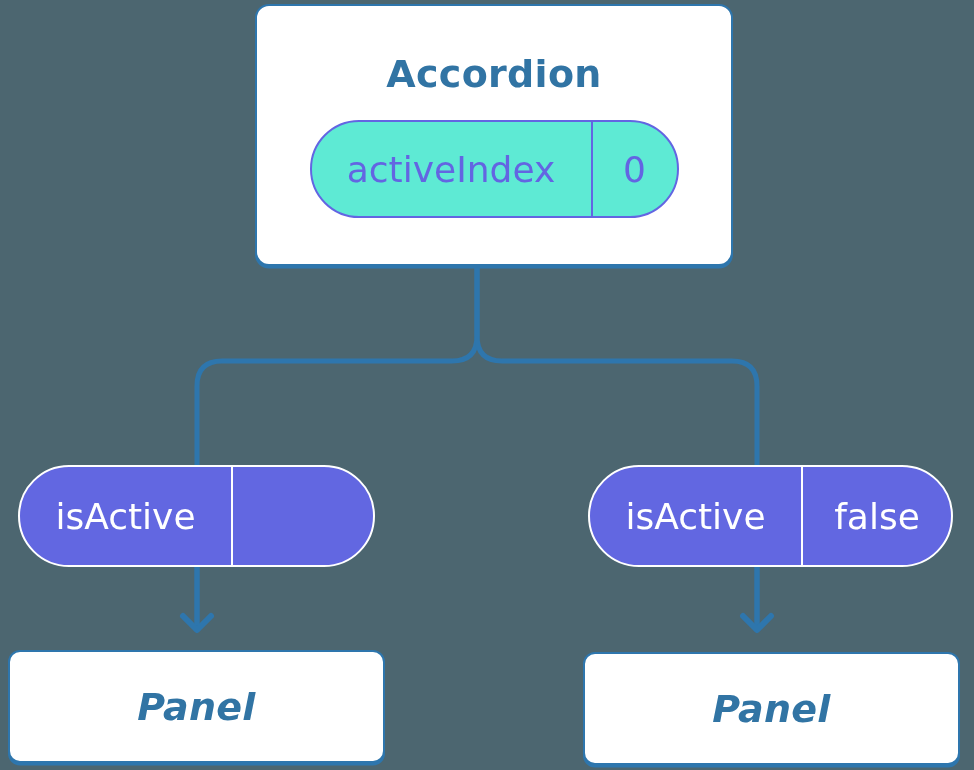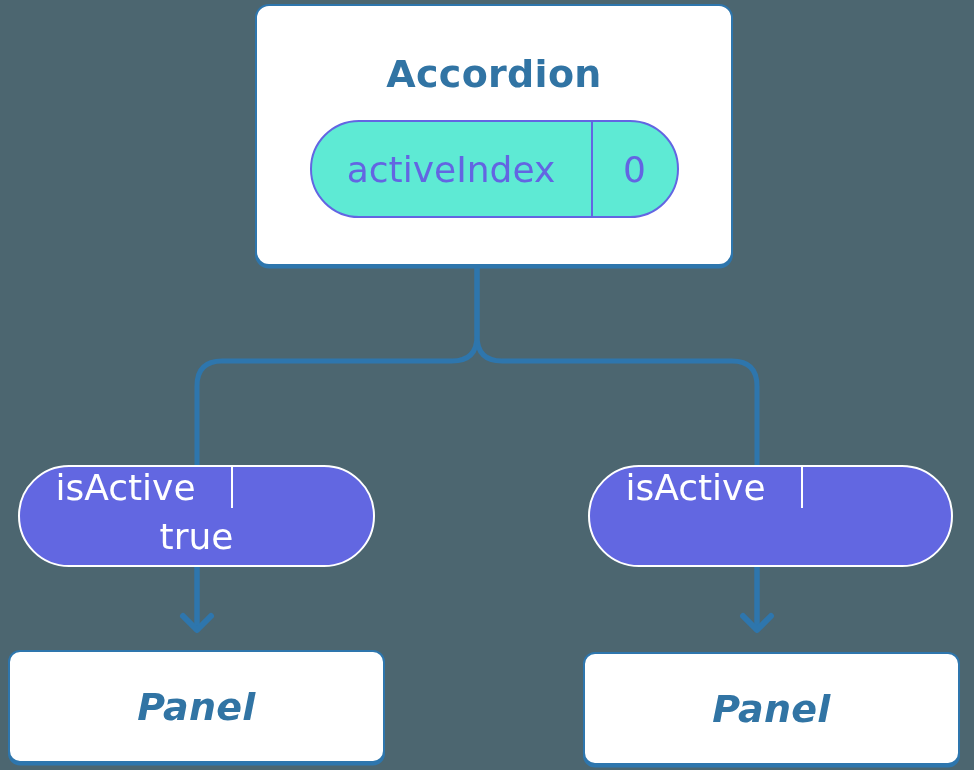--- a/index.html
+++ b/index.html
@@ -39,21 +39,21 @@
   }
   .state-pill .seg-name {
     width: 279px; border-right: 2.5px solid var(--pill-outline-purple, #6365E2);
     display: flex; align-items: center; justify-content: center;
   }
   .state-pill .seg-value { flex: 1; display: flex; align-items: center; justify-content: center; }
 
   .prop-pill {
     position: absolute; z-index: 2; display: flex; height: 102px; box-sizing: border-box;
     background: var(--pill-purple, #6267E1); border: 2.5px solid #ffffff; border-radius: 51px;
-    overflow: hidden; color: var(--text-white, #FFFFFF); font-size: 36px; flex-direction: column;
+    overflow: hidden; color: var(--text-white, #FFFFFF); font-size: 36px;
   }
   .pill-left  { left: 18px;  top: 465px; width: 357px; }
   .pill-right { left: 588px; top: 465px; width: 365px; }
   .prop-pill .seg-name {
     width: 211px; border-right: 2.5px solid #ffffff;
     display: flex; align-items: center; justify-content: center;
   }
   .prop-pill .seg-value { flex: 1; display: flex; align-items: center; justify-content: center; }
 
   .panel { border-radius: 12px; font-style: italic; }
@@ -77,25 +77,25 @@
   <div class="card root-card">
     <div class="card-title">Accordion</div>
     <div class="state-pill">
       <span class="seg-name">activeIndex</span>
       <span class="seg-value">0</span>
     </div>
   </div>
 
   <div class="prop-pill pill-left">
     <span class="seg-name">isActive</span>
-    <span class="seg-value">true</span>
   </div>
 
   <div class="prop-pill pill-right">
     <span class="seg-name">isActive</span>
+    <span class="seg-value">false</span>
   </div>
 
   <div class="card panel panel-left">
     <div class="card-title">Panel</div>
   </div>
 
   <div class="card panel panel-right">
     <div class="card-title">Panel</div>
   </div>
 

